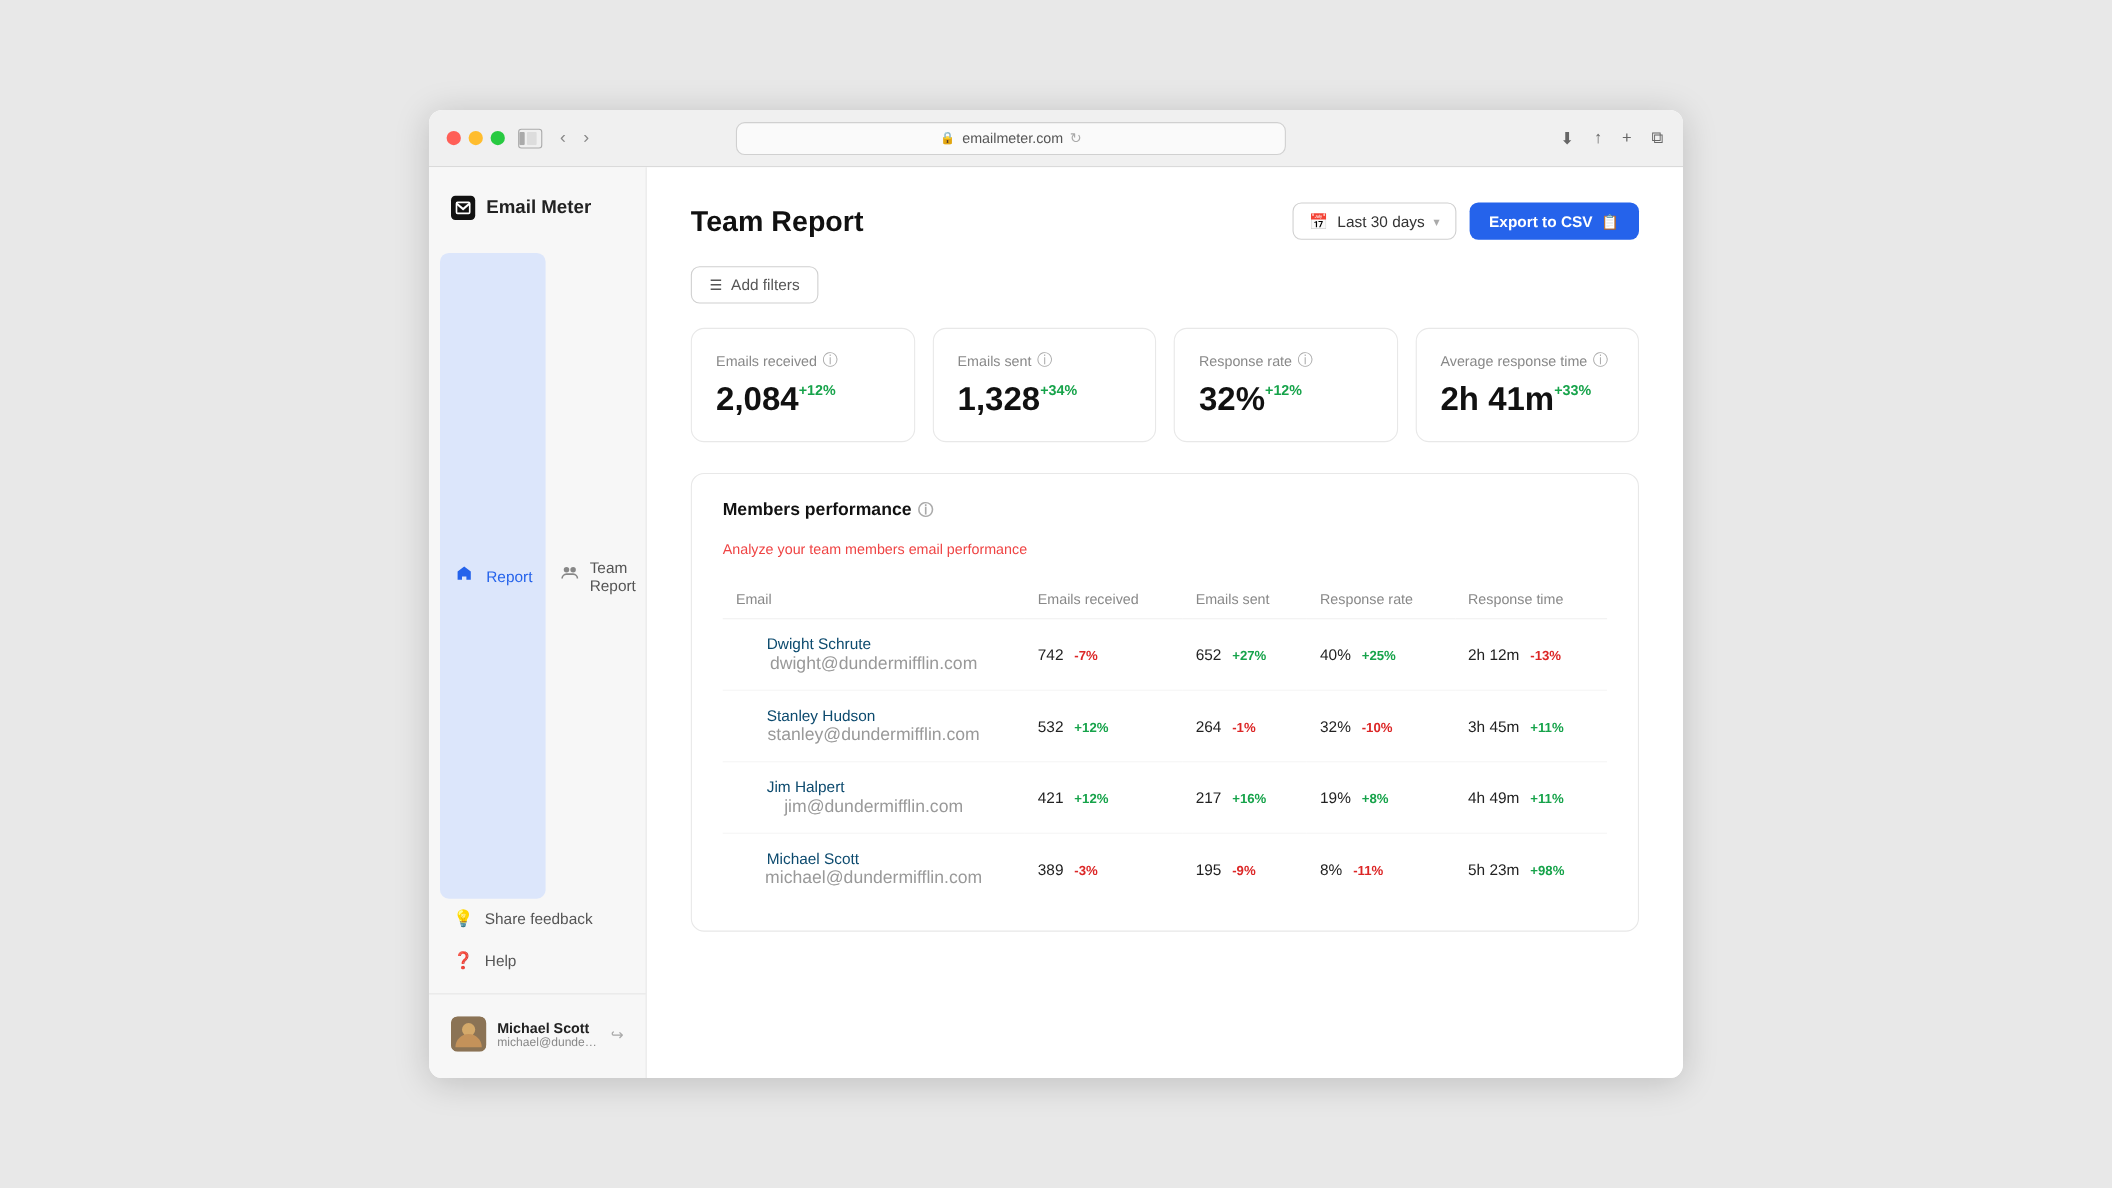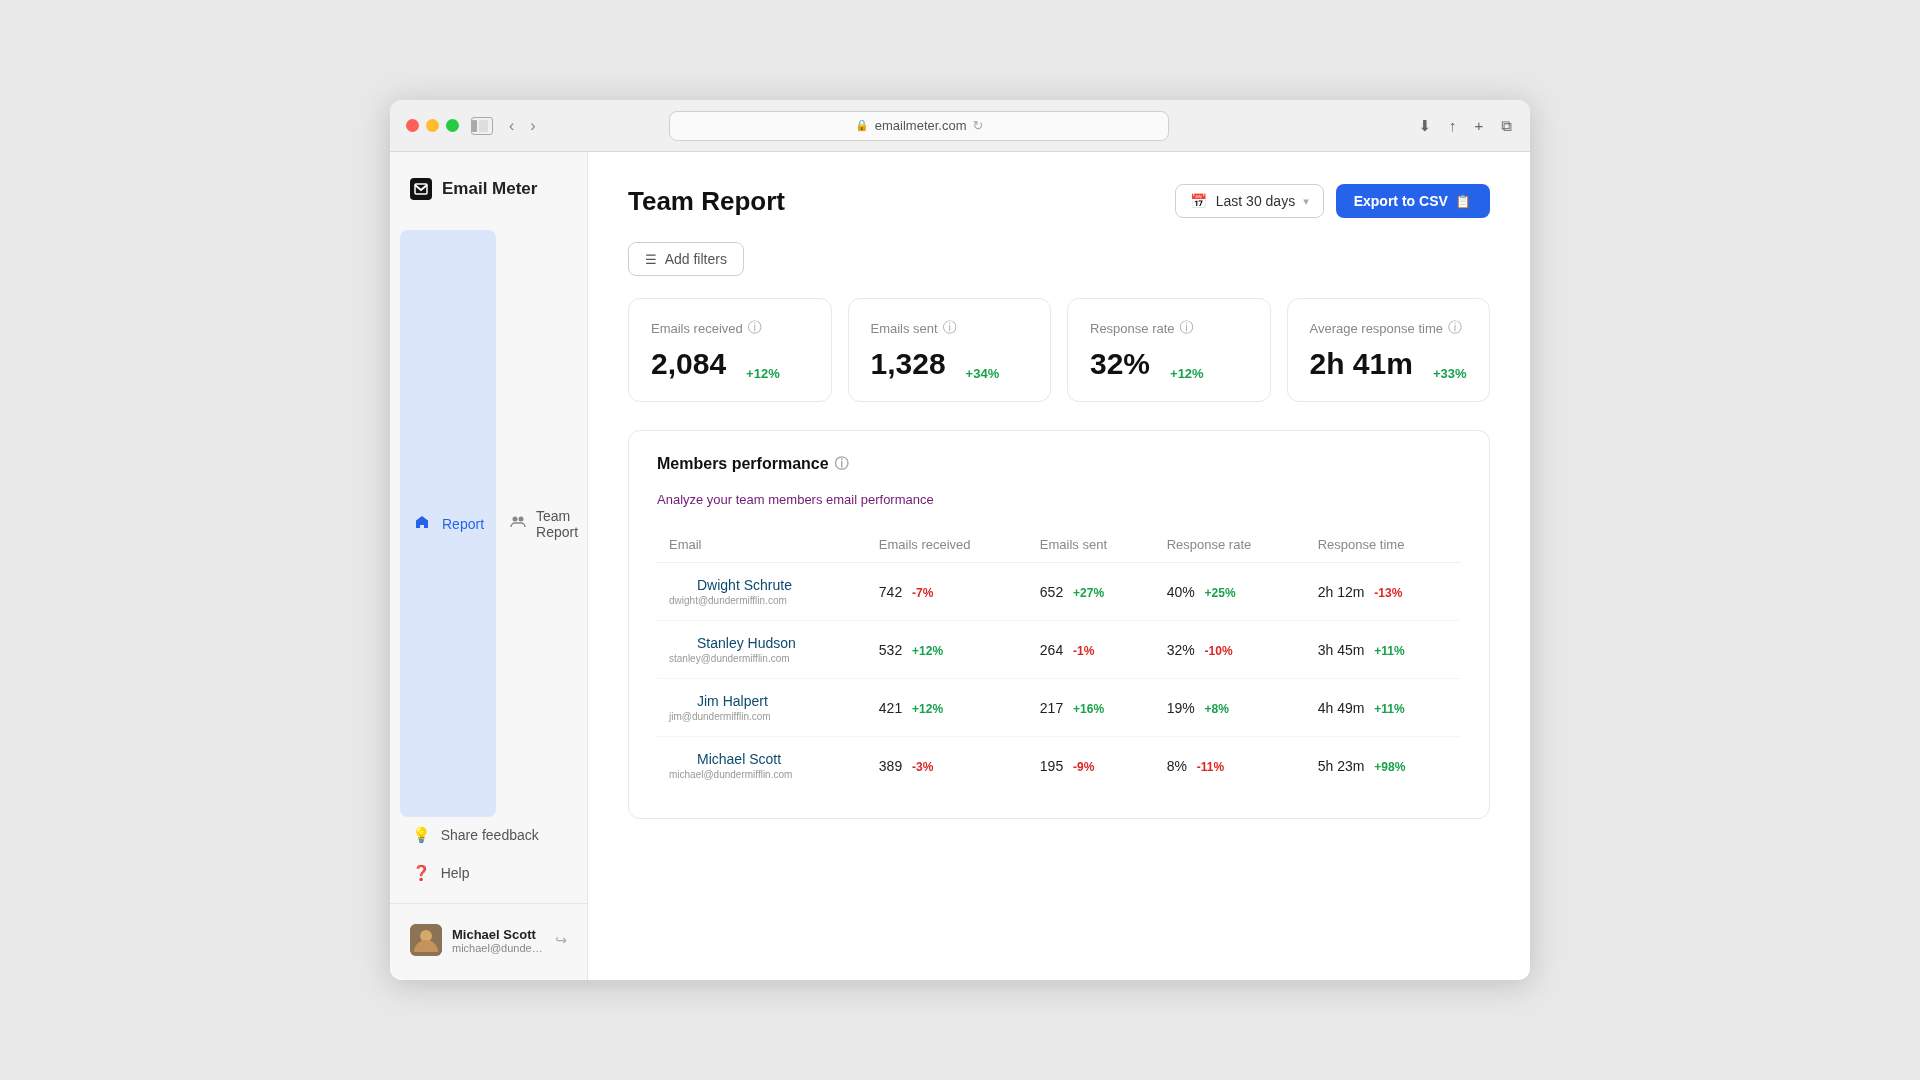--- a/index.html
+++ b/index.html
@@ -307,22 +307,22 @@
     }
     .stat-info-icon {
       color: #aaa;
       font-size: 14px;
     }
     .stat-value {
       font-size: 30px;
       font-weight: 700;
       color: #111;
       display: flex;
-      align-items: flex-end;
-      gap: 20px;
+      align-items: flex-start;
+      gap: 0;
     }
     .stat-change {
       font-size: 13px;
       font-weight: 600;
     }
     .change-positive { color: #16a34a; }
     .change-negative { color: #dc2626; }
     
     .performance-section {
       border: 1px solid #e8e8e8;
@@ -336,21 +336,21 @@
       font-size: 16px;
       font-weight: 700;
       color: #111;
       display: flex;
       align-items: center;
       gap: 6px;
       margin-bottom: 19px;
     }
     .performance-subtitle {
       font-size: 13px;
-      color: #701a75;
+      color: #ef4444;
     }
     .perf-table {
       width: 100%;
       border-collapse: collapse;
     }
     .perf-table th {
       text-align: left;
       font-size: 13px;
       font-weight: 500;
       color: #888;
@@ -363,23 +363,24 @@
       font-size: 14px;
     }
     .perf-table tr:last-child td { border-bottom: none; }
     .member-name {
       font-weight: 400;
       color: #0c4a6e;
       font-size: 14px;
       padding-left: 28px;
     }
     .member-email {
-      font-size: 10px;
+      font-size: 16px;
       color: #999;
       margin-top: 2px;
+      text-align: center;
     }
     .cell-value {
       color: #222;
       font-weight: 500;
     }
     .cell-change {
       font-size: 12px;
       font-weight: 600;
       margin-left: 6px;
     }

